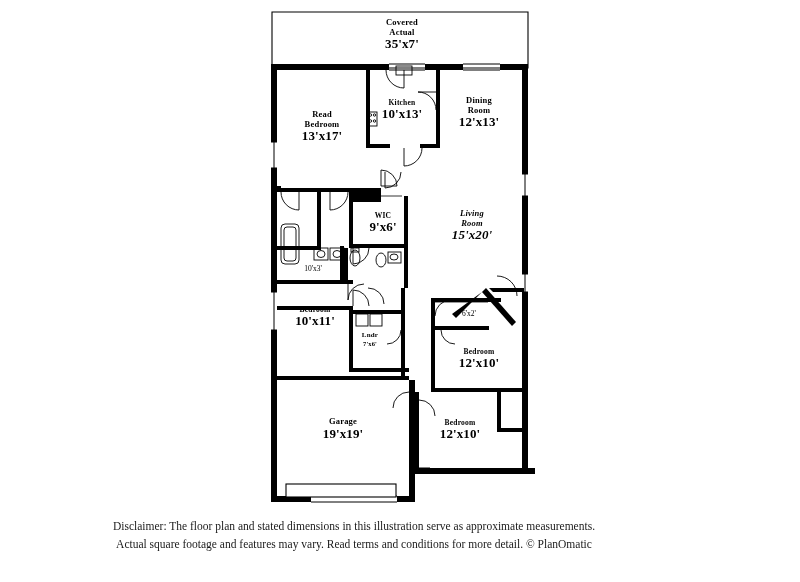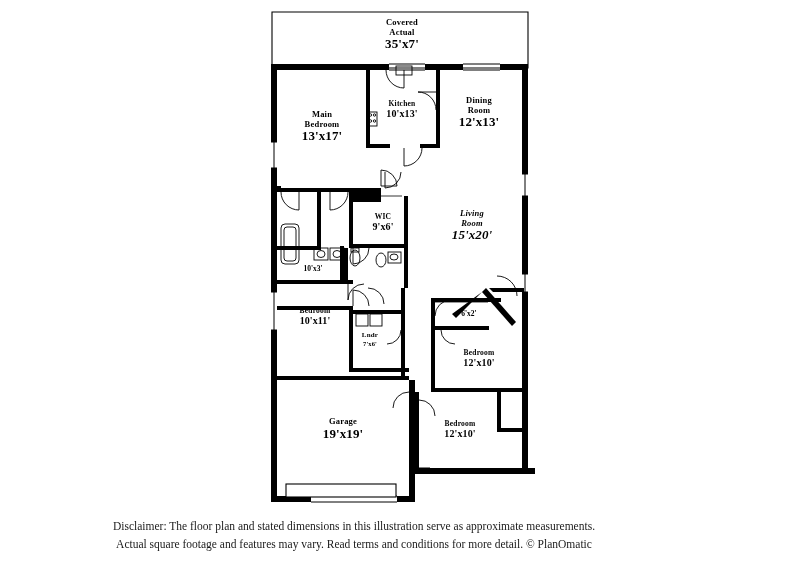--- a/index.html
+++ b/index.html
@@ -36,28 +36,28 @@
     display: block;
     font-size: 8.5px;
     letter-spacing: 0.2px;
   }
   .room-label .dim {
     display: block;
     font-size: 13px;
     letter-spacing: 0.1px;
   }
   .room-label.small .nm { font-size: 7.5px; }
-  .room-label.small .dim { font-size: 10px; }
+  .room-label.small .dim { font-size: 13px; }
   .room-label.tiny .nm { font-size: 7px; margin-top: 16px; }
   .room-label.tiny .dim { font-size: 6.5px; }
   .dim-only {
     position: absolute;
     transform: translate(-50%, -50%);
     font-size: 7.5px;
-    font-weight: bold;
+    font-weight: normal;
     font-family: "Liberation Serif", serif;
     white-space: nowrap;
   }
   #disclaimer {
     position: absolute;
     left: 0;
     top: 518px;
     width: 708px;
     text-align: center;
     font-family: "Liberation Serif", serif;
@@ -228,21 +228,21 @@
   </g>
 </svg>
 
 <div class="room-label" style="left:402px; top:35px;">
   <span class="nm">Covered</span>
   <span class="nm">Actual</span>
   <span class="dim">35'x7'</span>
 </div>
 
 <div class="room-label" style="left:322px; top:127px;">
-  <span class="nm">Main</span>
+  <span class="nm">Read</span>
   <span class="nm">Bedroom</span>
   <span class="dim">13'x17'</span>
 </div>
 
 <div class="room-label small" style="left:402px; top:110px;">
   <span class="nm">Kitchen</span>
   <span class="dim">10'x13'</span>
 </div>
 
 <div class="room-label" style="left:479px; top:113px;">

